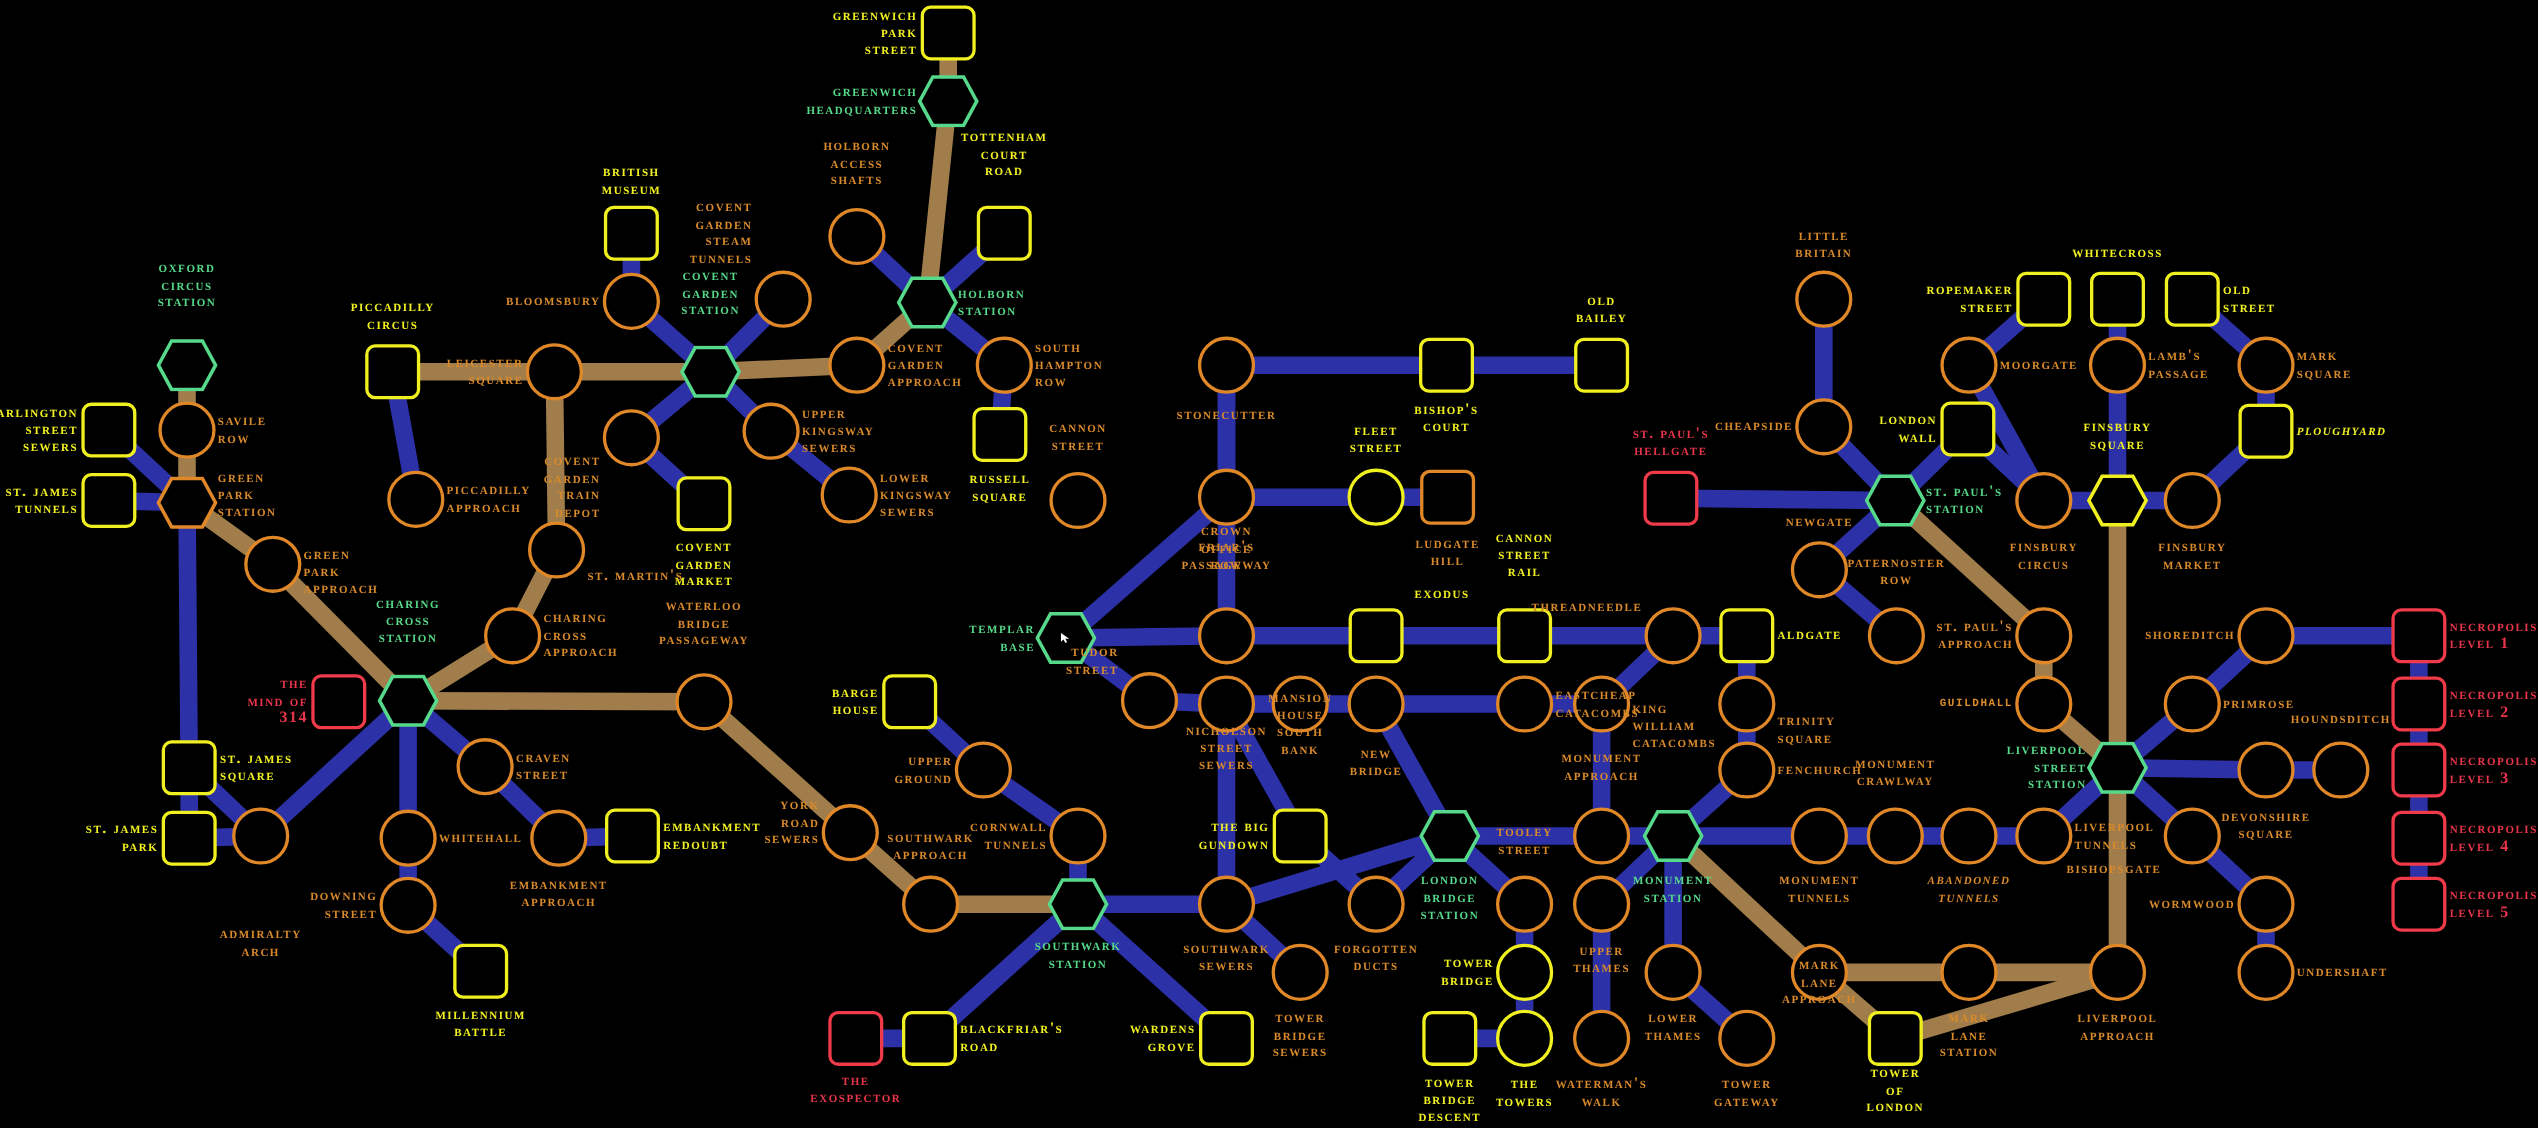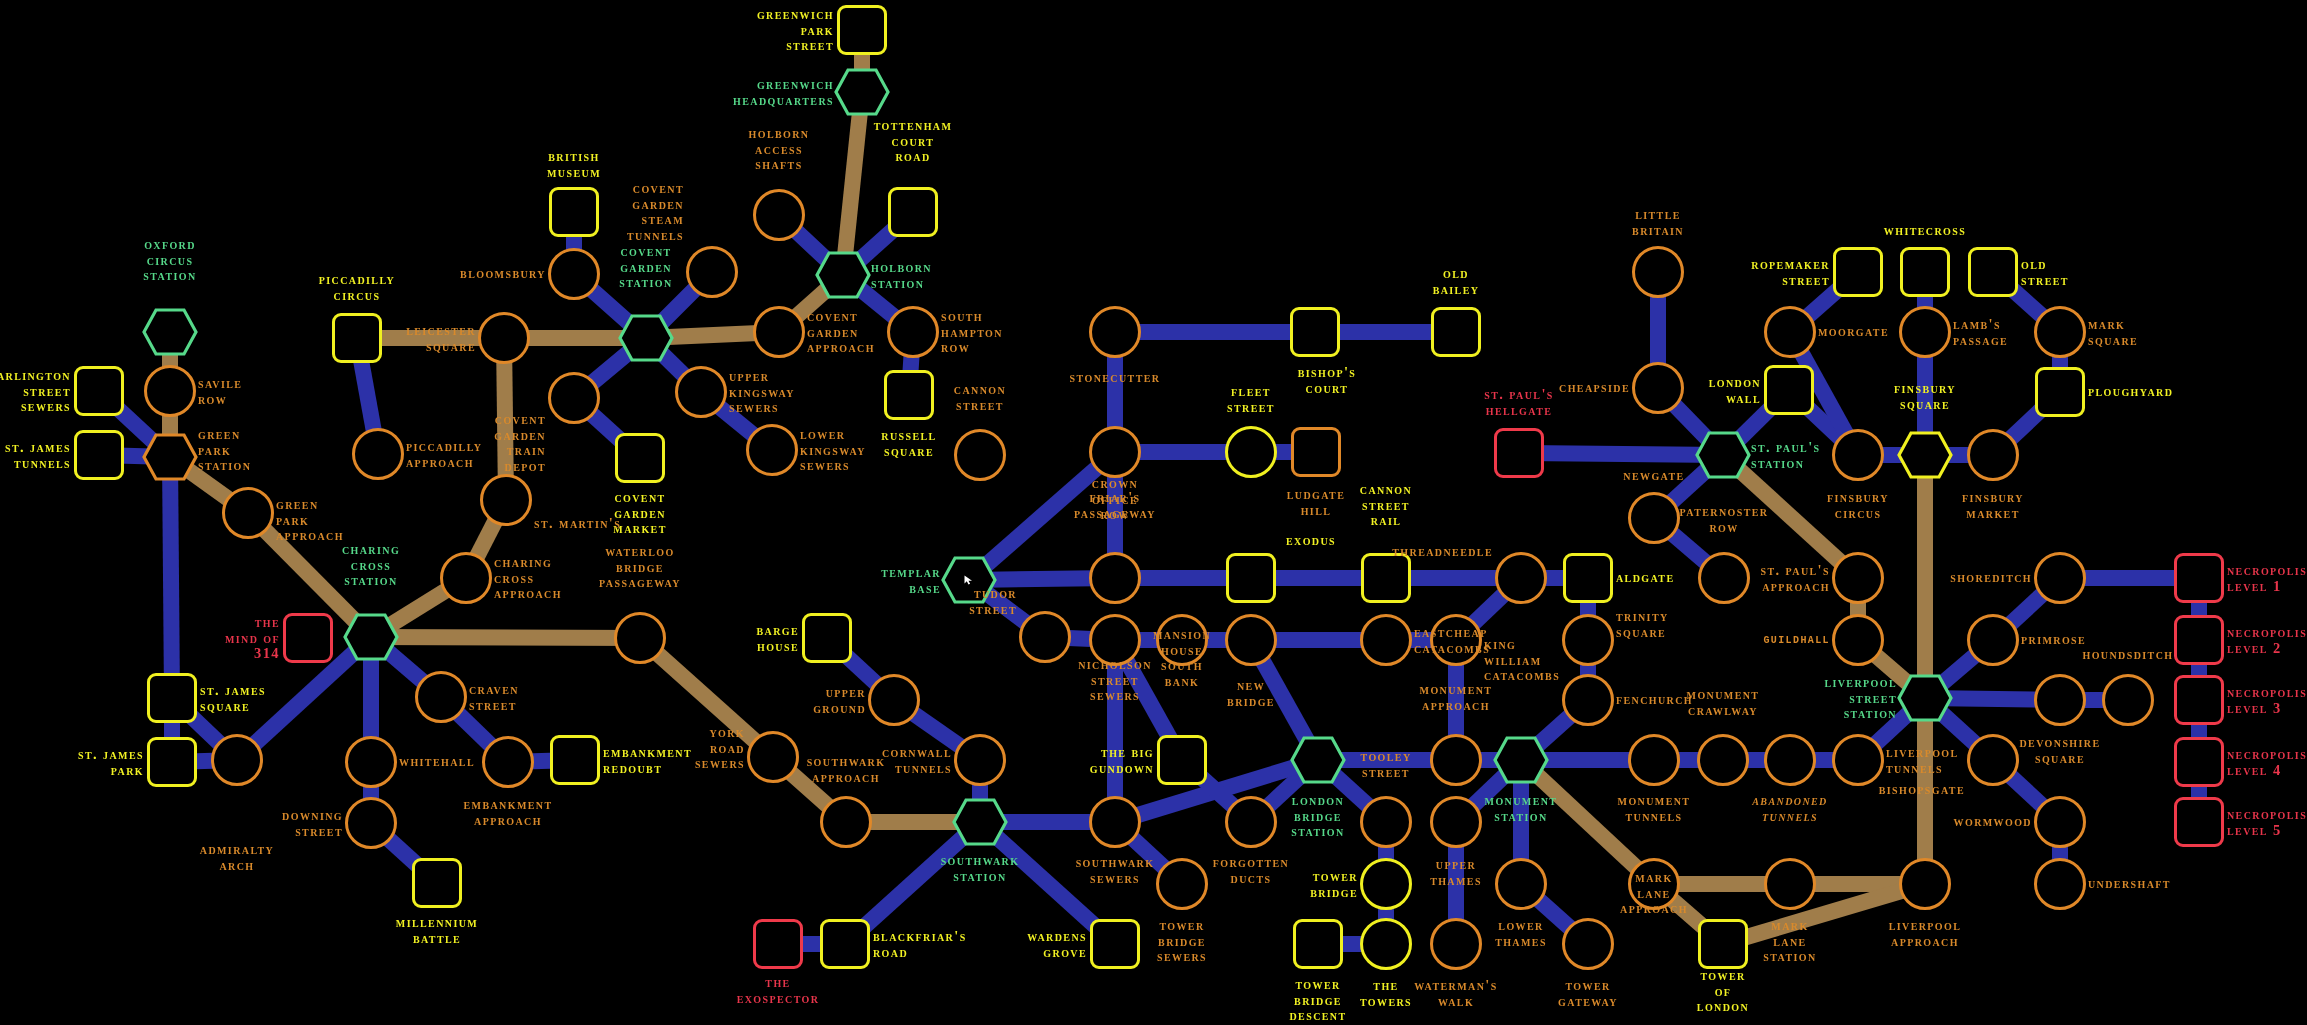--- a/index.html
+++ b/index.html
@@ -480,21 +480,21 @@
       <div class="lbl c-orange a-ctop" style="left: 1251px; top: 855px;">Forgotten
 Ducts</div>
       <div class="lbl c-orange a-ctop" style="left: 1182px; top: 918px;">Tower
 Bridge
 Sewers</div>
       <div class="lbl c-green a-right" style="left: 941px; top: 580px;">Templar
 Base</div>
       <div class="lbl c-orange a-right" style="left: 1017px; top: 601px;">Tudor
 Street</div>
       <div class="lbl c-orange a-ctop" style="left: 1115px; top: 370px;">Stonecutter</div>
-      <div class="lbl c-yellow a-ctop" style="left: 1315px; top: 365px; margin-left: 12px;">Bishop's
+      <div class="lbl c-yellow a-ctop" style="left: 1315px; top: 365px;">Bishop's
 Court</div>
       <div class="lbl c-yellow a-cbottom" style="left: 1456px; top: 297px;">Old
 Bailey</div>
       <div class="lbl c-orange a-ctop" style="left: 1115px; top: 490px;">Friar's
 Passageway</div>
       <div class="lbl c-yellow a-cbottom" style="left: 1251px; top: 415px;">Fleet
 Street</div>
       <div class="lbl c-orange a-ctop" style="left: 1316px; top: 487px;">Ludgate
 Hill</div>
       <div class="lbl c-orange a-cbottom" style="left: 1115px; top: 522px;">Crown
@@ -513,21 +513,21 @@
 House
 South
 Bank</div>
       <div class="lbl c-orange a-ctop" style="left: 1251px; top: 678px;">New
 Bridge</div>
       <div class="lbl c-orange a-left" style="left: 1414px; top: 640px;">Eastcheap
 Catacombs</div>
       <div class="lbl c-orange a-left" style="left: 1484px; top: 660px;">King
 William
 Catacombs</div>
-      <div class="lbl c-orange a-left" style="left: 1616px; top: 624px;">Trinity
+      <div class="lbl c-orange a-left" style="left: 1616px; top: 664px;">Trinity
 Square</div>
       <div class="lbl c-orange a-left" style="left: 1616px; top: 700px;">Fenchurch</div>
       <div class="lbl c-orange a-cbottom" style="left: 1456px; top: 713px;">Monument
 Approach</div>
       <div class="lbl c-green a-ctop" style="left: 1521px; top: 793px;">Monument
 Station</div>
       <div class="lbl c-orange a-ctop" style="left: 1654px; top: 793px;">Monument
 Tunnels</div>
       <div class="lbl c-orange a-cbottom" style="left: 1723px; top: 718px;">Monument
 Crawlway</div>
@@ -584,21 +584,21 @@
       <div class="lbl c-yellow a-right" style="left: 1830px; top: 272px;">Ropemaker
 Street</div>
       <div class="lbl c-orange a-left" style="left: 1818px; top: 332px;">Moorgate</div>
       <div class="lbl c-yellow a-cbottom" style="left: 1925px; top: 238px;">Whitecross</div>
       <div class="lbl c-orange a-left" style="left: 1953px; top: 332px;">Lamb's
 Passage</div>
       <div class="lbl c-yellow a-left" style="left: 2021px; top: 272px;">Old
 Street</div>
       <div class="lbl c-orange a-left" style="left: 2088px; top: 332px;">Mark
 Square</div>
-      <div class="lbl c-yellow a-left" style="left: 2088px; top: 392px;">Ploughyard</div>
+      <div class="lbl c-yellow a-left" style="left: 2088px; top: 392px; font-style: italic;">Ploughyard</div>
       <div class="lbl c-yellow a-cbottom" style="left: 1925px; top: 412px;">Finsbury
 Square</div>
       <div class="lbl c-orange a-ctop" style="left: 1858px; top: 490px;">Finsbury
 Circus</div>
       <div class="lbl c-orange a-ctop" style="left: 1993px; top: 490px;">Finsbury
 Market</div>
       <div class="lbl c-orange a-right" style="left: 2032px; top: 578px;">Shoreditch</div>
       <div class="lbl c-orange a-left" style="left: 2021px; top: 640px;">Primrose</div>
       <div class="lbl c-green a-right" style="left: 1897px; top: 698px;">Liverpool
 Street

